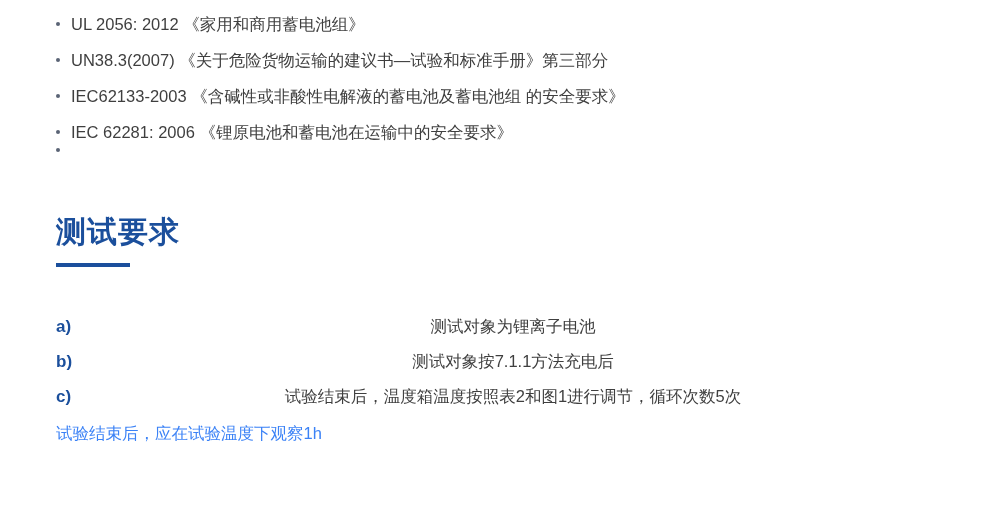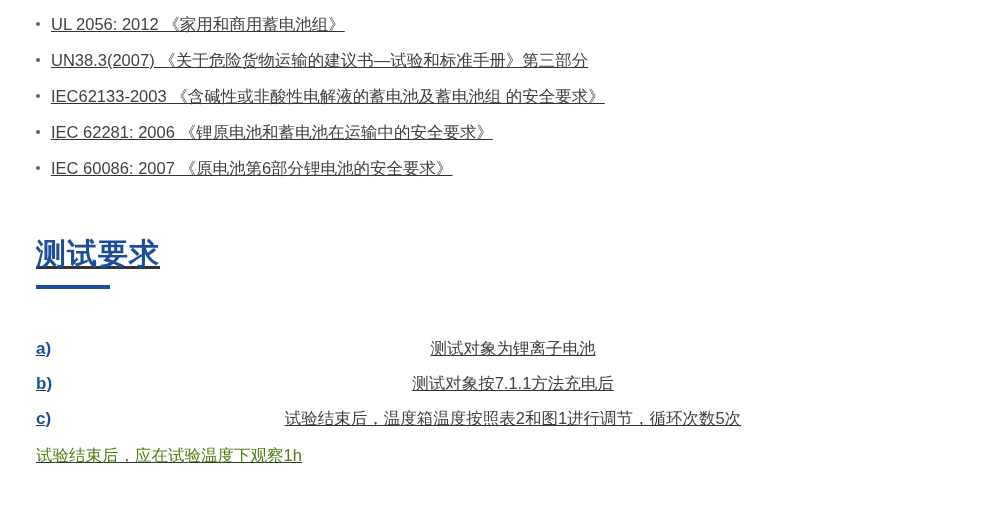--- a/index.html
+++ b/index.html
@@ -12,22 +12,21 @@
     background: #ffffff;
     font-family: "Liberation Sans", sans-serif;
     color: #333333;
     overflow: hidden;
   }
   .page {
     position: relative;
     width: 1000px;
     height: 435px;
     box-sizing: border-box;
-    padding: 0 36px;
-    text-decoration: underline;
+    padding: 0 56px;
   }
 
   
   .std-list {
     list-style: none;
     margin: 0;
     padding: 6px 0 0 0;
   }
   .std-item {
     position: relative;
@@ -43,21 +42,21 @@
     top: 50%;
     transform: translateY(-50%);
     width: 4px;
     height: 4px;
     border-radius: 50%;
     background: #5a6475;
   }
 
   
   .section {
-    margin-top: 48px;
+    margin-top: 62px;
   }
   .section-title {
     font-size: 30px;
     font-weight: bold;
     color: #1b4f9c;
     letter-spacing: 1px;
     margin: 0;
     line-height: 40px;
   }
   .section-rule {
@@ -85,21 +84,21 @@
     font-size: 17px;
     min-width: 26px;
     flex: 0 0 auto;
   }
   .req-text {
     flex: 1 1 auto;
     text-align: center;
   }
   .req-note {
     font-size: 16.5px;
-    color: #4d7c0f;
+    color: #3b82f6;
     line-height: 35px;
     margin-top: 2px;
     white-space: nowrap;
   }
 </style>
 </head>
 <body>
 
 <div class="page">
 
@@ -115,21 +114,20 @@
     <li class="std-item">
       <span class="bullet"></span>
       <span>IEC62133-2003  《含碱性或非酸性电解液的蓄电池及蓄电池组 的安全要求》</span>
     </li>
     <li class="std-item">
       <span class="bullet"></span>
       <span>IEC 62281: 2006  《锂原电池和蓄电池在运输中的安全要求》</span>
     </li>
     <li class="std-item">
       <span class="bullet"></span>
-      <span>IEC 60086: 2007 《原电池第6部分锂电池的安全要求》</span>
     </li>
   </ul>
 
   <div class="section">
     <h2 class="section-title">测试要求</h2>
     <div class="section-rule"></div>
 
     <div class="req-list">
       <div class="req-item">
         <span class="req-marker">a)</span>

